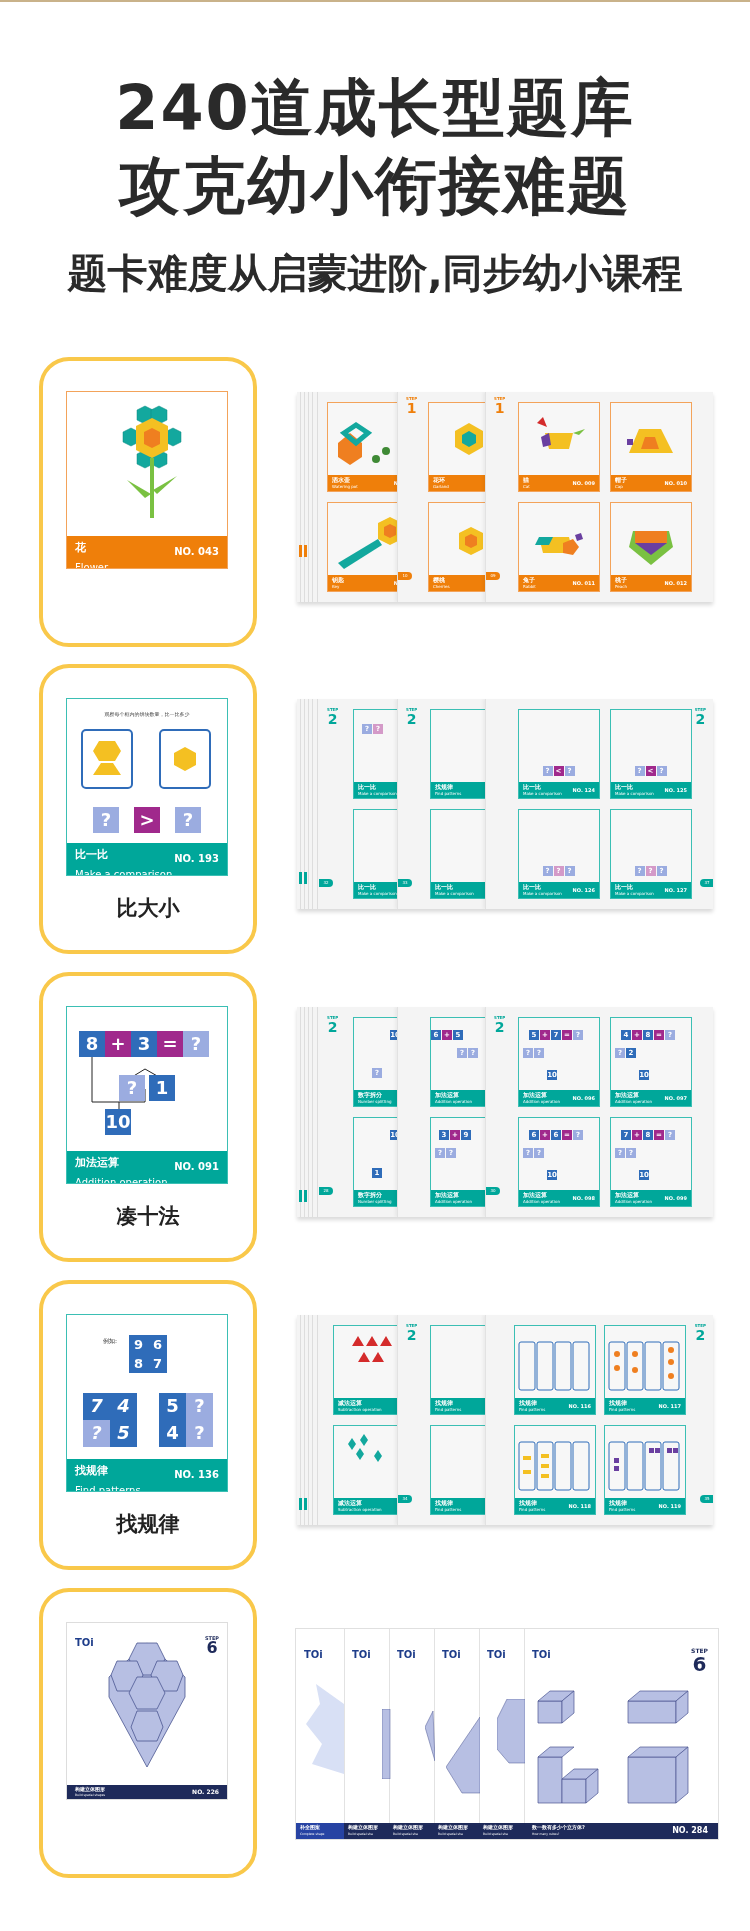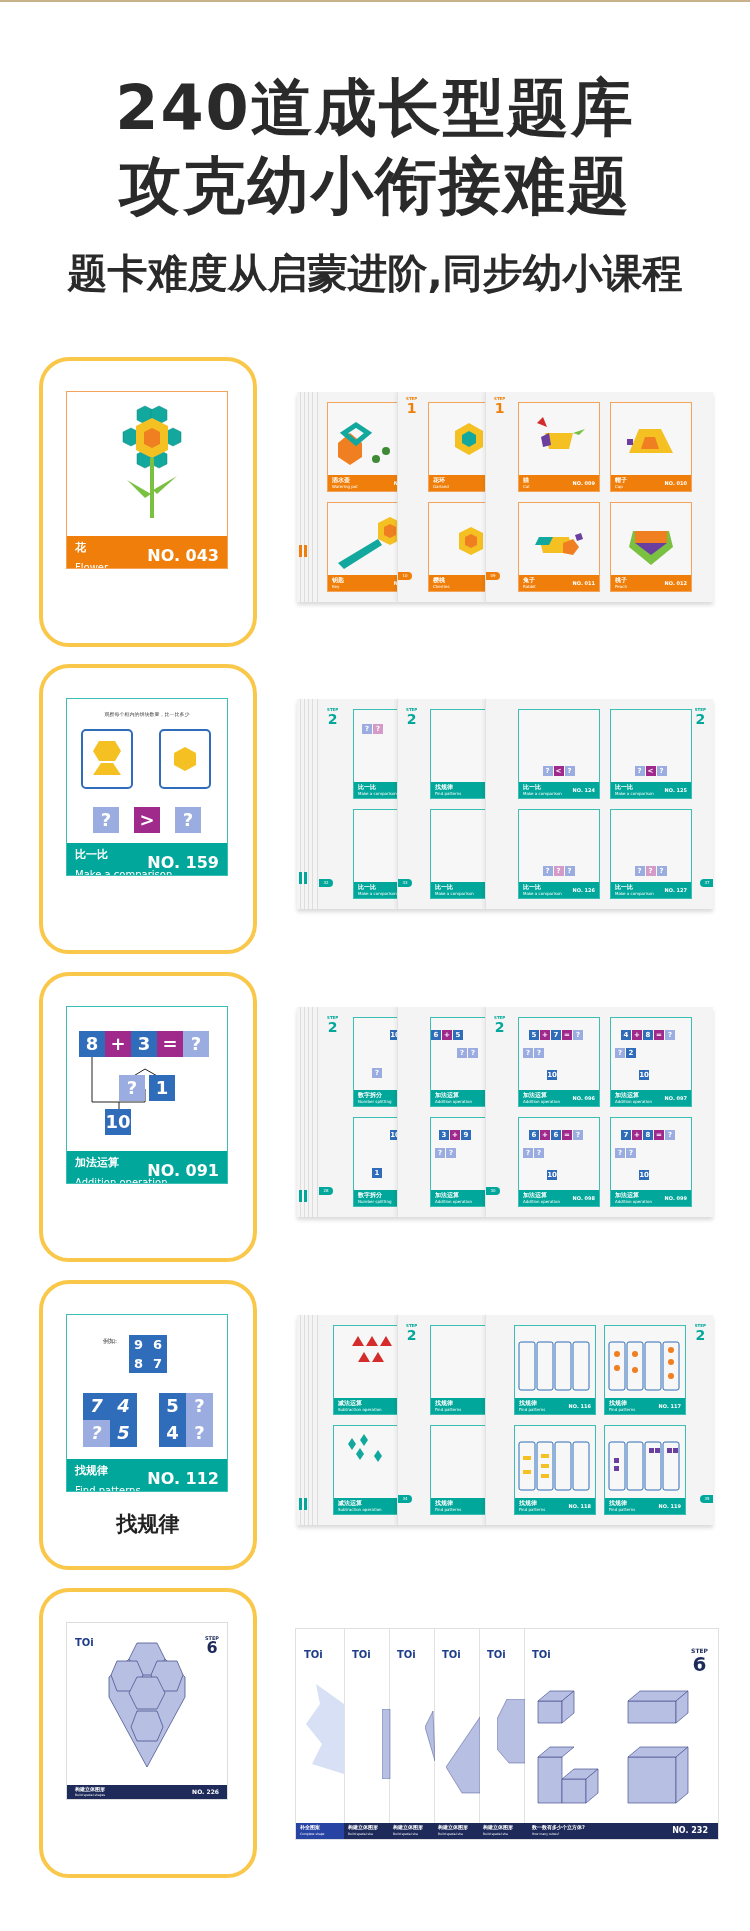--- a/index.html
+++ b/index.html
@@ -10,21 +10,21 @@
   .h1.l2{top:150px;font-size:62px;line-height:72px;}
   .h2{position:absolute;left:0;top:248px;width:750px;text-align:center;font-weight:900;font-size:40px;line-height:50px;color:#2a2a2a;}
 
   .section{position:absolute;left:0;width:750px;height:300px;}
   .frame{position:absolute;left:39px;top:0;width:210px;height:282px;border:4px solid #f9c84a;border-radius:30px;background:#fff;}
   .frame .cap{position:absolute;left:0;right:0;bottom:28px;text-align:center;font-weight:900;font-size:21px;color:#222;}
   .card{position:absolute;left:23px;top:30px;width:160px;height:176px;background:#fff;border:1px solid #ddd;overflow:hidden;}
   .card .band{position:absolute;left:0;right:0;bottom:0;height:32px;color:#fff;}
   .band .cn{position:absolute;left:8px;top:4px;font-size:11px;font-weight:700;}
   .band .en{position:absolute;left:8px;top:26px;font-size:10px;}
-  .band .no{position:absolute;right:8px;top:10px;font-size:16px;font-weight:700;}
+  .band .no{position:absolute;right:8px;top:10px;font-size:10px;font-weight:700;}
 
   .spread{position:absolute;left:297px;top:35px;width:416px;height:210px;background:#f4f4f4;box-shadow:0 3px 4px rgba(0,0,0,.15);overflow:hidden;}
   .spread .stack{position:absolute;left:0;top:0;width:20px;height:100%;border-right:1px solid #ddd;}
   .spread .stack i{position:absolute;top:0;bottom:0;width:1px;background:#ddd;}
   .page{position:absolute;top:0;height:100%;background:#f4f4f4;border-left:1px solid #e2e2e2;box-shadow:-2px 0 3px rgba(0,0,0,.05);}
   .mini{position:absolute;width:80px;height:88px;background:#f7f7f7;border:1px solid;overflow:hidden;}
   .mini .mb{position:absolute;left:0;right:0;bottom:0;height:16px;color:#fff;}
   .mini .mb .c{position:absolute;left:4px;top:1px;font-size:6px;font-weight:700;}
   .mini .mb .e{position:absolute;left:4px;top:9px;font-size:4px;}
   .mini .mb .n{position:absolute;right:4px;top:5px;font-size:5px;font-weight:700;}
@@ -212,23 +212,24 @@
           </svg>
       </div>
       <div style="position:absolute;left:0;right:0;top:108px;text-align:center;">
         <span class="qbox pale">?</span>
         <span class="qbox mag" style="margin:0 10px;">&gt;</span>
         <span class="qbox pale">?</span>
       </div>
       <div class="band" style="background:#00a79a;">
         <span class="cn">比一比</span>
         <span class="en">Make a comparison</span>
-        <span class="no">NO. 159</span>
-      </div>
-    </div>
+        <span class="no">NO. 193</span>
+      </div>
+    </div>
+    <div class="cap">比大小</div>
   </div>
 
   <div class="spread">
     <div class="stack">
         <i style="left:3px"></i>
         <i style="left:7px"></i>
         <i style="left:11px"></i>
         <i style="left:15px"></i>
       </div>
     <div class="tabs" style="top:170px"><b style="background:#00a79a"></b><b style="background:#00a79a"></b></div>
@@ -326,20 +327,21 @@
         <span class="qbox pale">?</span>
         <span class="qbox blue" style="margin-left:4px;">1</span>
       </div>
       <span class="qbox blue" style="position:absolute;left:38px;top:102px;">10</span>
       <div class="band" style="background:#00a79a;">
         <span class="cn">加法运算</span>
         <span class="en">Addition operation</span>
         <span class="no">NO. 091</span>
       </div>
     </div>
+    <div class="cap">凑十法</div>
   </div>
 
   <div class="spread">
     <div class="stack">
         <i style="left:3px"></i>
         <i style="left:7px"></i>
         <i style="left:11px"></i>
         <i style="left:15px"></i>
       </div>
     <div class="tabs" style="top:180px"><b style="background:#00a79a"></b><b style="background:#00a79a"></b></div>
@@ -441,21 +443,21 @@
       </div>
       <div style="position:absolute;left:16px;top:78px;width:54px;font-size:0;font-style:italic;">
         <span class="qbox blue" style="width:27px;height:27px;">7</span><span class="qbox blue" style="width:27px;height:27px;">4</span><span class="qbox pale" style="width:27px;height:27px;">?</span><span class="qbox blue" style="width:27px;height:27px;">5</span>
       </div>
       <div style="position:absolute;left:92px;top:78px;width:54px;font-size:0;">
         <span class="qbox blue" style="width:27px;height:27px;">5</span><span class="qbox pale" style="width:27px;height:27px;">?</span><span class="qbox blue" style="width:27px;height:27px;">4</span><span class="qbox pale" style="width:27px;height:27px;">?</span>
       </div>
       <div class="band" style="background:#00a79a;">
         <span class="cn">找规律</span>
         <span class="en">Find patterns</span>
-        <span class="no">NO. 112</span>
+        <span class="no">NO. 136</span>
       </div>
     </div>
     <div class="cap">找规律</div>
   </div>
 
   <div class="spread">
     <div class="stack">
         <i style="left:3px"></i>
         <i style="left:7px"></i>
         <i style="left:11px"></i>
@@ -703,17 +705,17 @@
             <polygon points="28,92 40,82 64,82 52,92"></polygon>
             <polygon points="52,92 64,82 64,106 52,116"></polygon>
           <polygon points="94,70 142,70 142,116 94,116"></polygon>
             <polygon points="94,70 106,60 154,60 142,70"></polygon>
             <polygon points="142,70 154,60 154,106 142,116"></polygon>
         </g>
       </svg>
       <div class="navy" style="position:absolute;left:0;right:0;bottom:0;height:16px;color:#fff;">
         <span style="position:absolute;left:8px;top:1px;font-size:5px;font-weight:700">数一数有多少个立方体?</span>
         <span style="position:absolute;left:8px;top:9px;font-size:3px">How many cubes?</span>
-        <span style="position:absolute;right:10px;top:3px;font-size:8px;font-weight:700">NO. 232</span>
+        <span style="position:absolute;right:10px;top:3px;font-size:8px;font-weight:700">NO. 284</span>
       </div>
     </div>
   </div>
 </div>
 
 </body></html>

